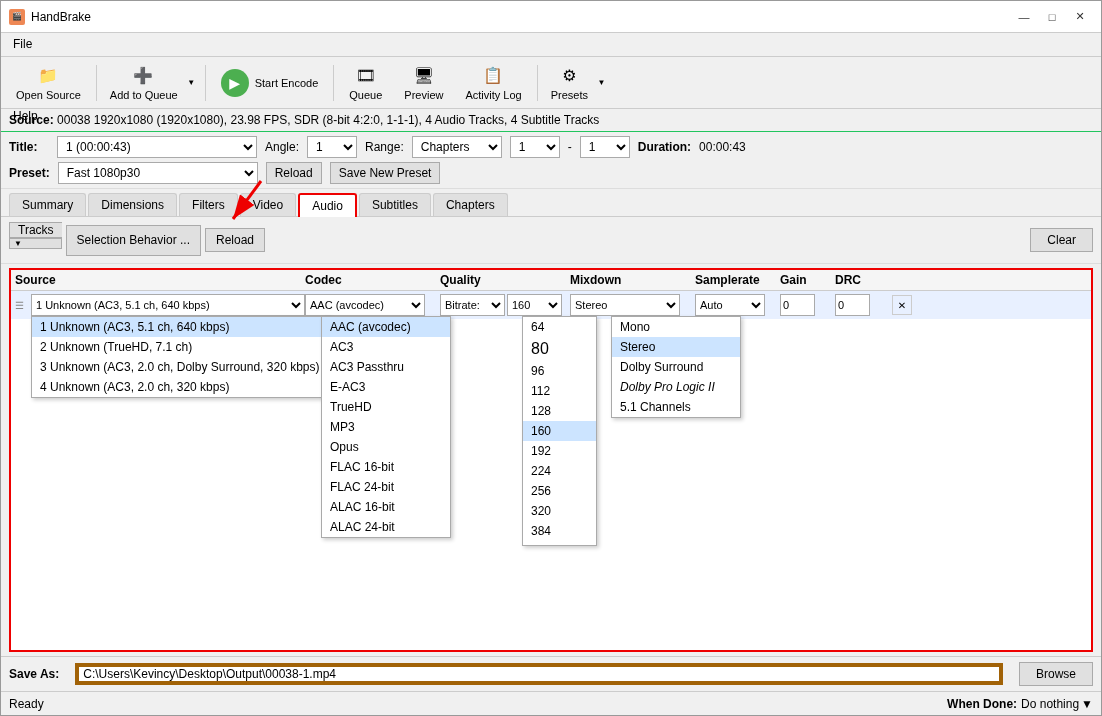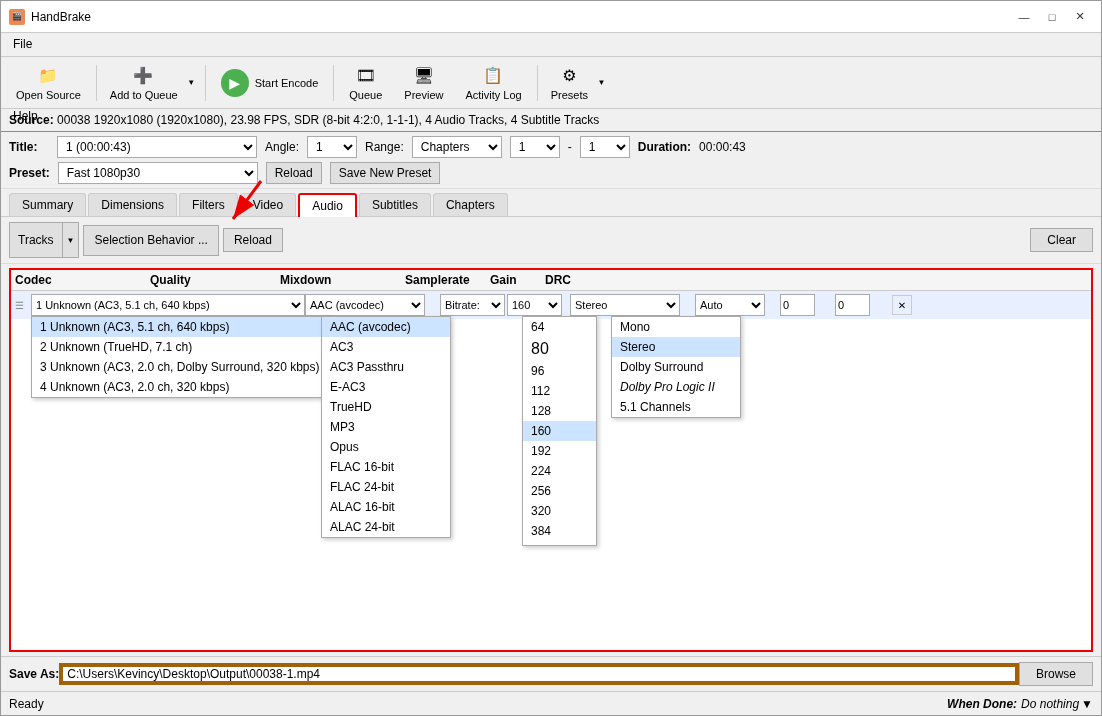--- a/index.html
+++ b/index.html
@@ -31,27 +31,27 @@
     .field-label { font-size: 12px; font-weight: bold; min-width: 40px; }
     .field-select { height: 22px; font-size: 12px; border: 1px solid #aaa; background: #fff; padding: 0 4px; }
     .field-small-select { height: 22px; font-size: 12px; border: 1px solid #aaa; background: #fff; padding: 0 4px; }
 
     .tabs-bar { display: flex; padding: 4px 8px 0 8px; border-bottom: 1px solid #ccc; background: #f0f0f0; }
     .tab { padding: 4px 12px; border: 1px solid #ccc; border-bottom: none; cursor: pointer; font-size: 12px; background: #e0e0e0; margin-right: 2px; border-radius: 3px 3px 0 0; }
     .tab.active { background: #fff; border-bottom: 1px solid #fff; margin-bottom: -1px; position: relative; z-index: 1; }
     .tab.highlighted { background: #fff; border: 2px solid #e00; border-bottom: none; }
 
     .audio-toolbar { display: flex; align-items: center; padding: 5px 8px; gap: 4px; border-bottom: 1px solid #ddd; }
-    .btn-with-arrow { display: flex; height: 36px; }
+    .btn-with-arrow { display: flex; height: 36px; flex-direction: column; }
     .btn-main { padding: 0 8px; background: #e0e0e0; border: 1px solid #aaa; border-right: none; cursor: pointer; font-size: 12px; display: flex; align-items: center; }
     .btn-arrow { padding: 0 4px; background: #e0e0e0; border: 1px solid #aaa; cursor: pointer; font-size: 8px; display: flex; align-items: center; }
     .btn-solo { padding: 0 10px; background: #e0e0e0; border: 1px solid #aaa; cursor: pointer; font-size: 12px; height: 24px; display: flex; align-items: center; }
     .clear-btn { margin-left: auto; padding: 0 16px; background: #e0e0e0; border: 1px solid #aaa; cursor: pointer; font-size: 12px; height: 24px; display: flex; align-items: center; }
 
-    .save-as-bar { display: flex; align-items: center; padding: 5px 8px; gap: 0; border-top: 1px solid #ccc; }
+    .save-as-bar { display: flex; align-items: center; padding: 5px 8px; gap: 16px; border-top: 1px solid #ccc; }
     .save-as-label { font-weight: bold; font-size: 12px; }
     .save-as-input { flex: 1; height: 22px; border: 4px solid #a16207; font-size: 12px; padding: 0 4px; background: #fff; }
     .browse-btn { padding: 0 16px; height: 24px; background: #e0e0e0; border: 1px solid #aaa; cursor: pointer; font-size: 12px; }
 
     .status-bar { display: flex; align-items: center; justify-content: space-between; padding: 2px 8px; border-top: 1px solid #ccc; background: #f0f0f0; height: 24px; }
     .status-text { font-size: 12px; }
 
     .play-btn { width: 28px; height: 28px; background: #4caf50; border: none; border-radius: 50%; cursor: pointer; display: flex; align-items: center; justify-content: center; color: #fff; font-size: 14px; }
   </style>
 </head>
@@ -190,20 +190,21 @@
         <button class="btn-arrow">▼</button>
       </div>
       <button class="btn-solo" style="padding:0 10px; background:#e0e0e0; border:1px solid #aaa; cursor:pointer; font-size:12px; height:31px; display:flex; align-items:center;">Selection Behavior ...</button>
       <button class="btn-solo" style="padding:0 10px; background:#e0e0e0; border:1px solid #aaa; cursor:pointer; font-size:12px; height:24px; display:flex; align-items:center;">Reload</button>
       <button class="clear-btn">Clear</button>
     </div>
 
     <div style="margin:4px 8px; border:2px solid #e00; flex:1; background:#fff; position:relative; overflow:visible;">
 
       <div style="display:flex; font-weight:bold; font-size:12px; border-bottom:1px solid #ccc; padding:3px 4px; background:#f5f5f5;">
+        <div style="width:290px;">Source</div>
         <div style="width:135px;">Codec</div>
         <div style="width:130px;">Quality</div>
         <div style="width:125px;">Mixdown</div>
         <div style="width:85px;">Samplerate</div>
         <div style="width:55px;">Gain</div>
         <div style="width:55px;">DRC</div>
       </div>
 
       <div style="display:flex; align-items:center; padding:3px 4px; background:#e8f0ff; position:relative;">
         <div style="width:16px; color:#888; font-size:10px; cursor:grab;">☰</div>
@@ -295,21 +296,21 @@
   </div>
 
   <div class="save-as-bar">
     <span class="save-as-label">Save As:</span>
     <input type="text" class="save-as-input" value="C:\Users\Kevincy\Desktop\Output\00038-1.mp4" style="">
     <button class="browse-btn">Browse</button>
   </div>
 
   <div class="status-bar">
     <span class="status-text">Ready</span>
-    <div style="display:flex; align-items:center; gap:4px;font-style:italic;">
+    <div style="display:flex; align-items:center; gap:4px;">
       <span style="font-weight:bold;">When Done:</span>
       <span style="display:flex; align-items:center; gap:2px;">
         <span>Do nothing</span>
         <span style="cursor:pointer;">▼</span>
       </span>
     </div>
   </div>
 </div>
 
 </body></html>

